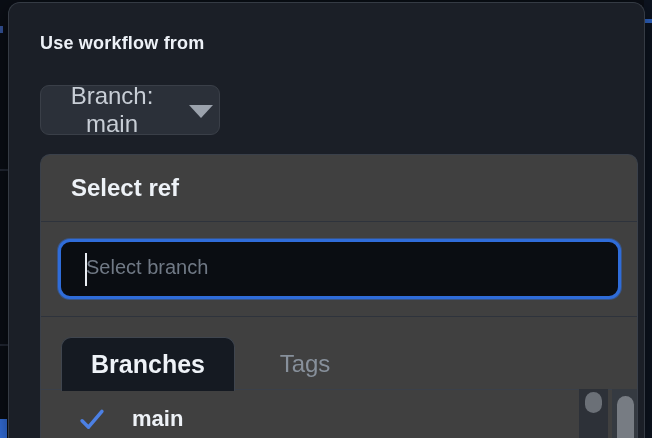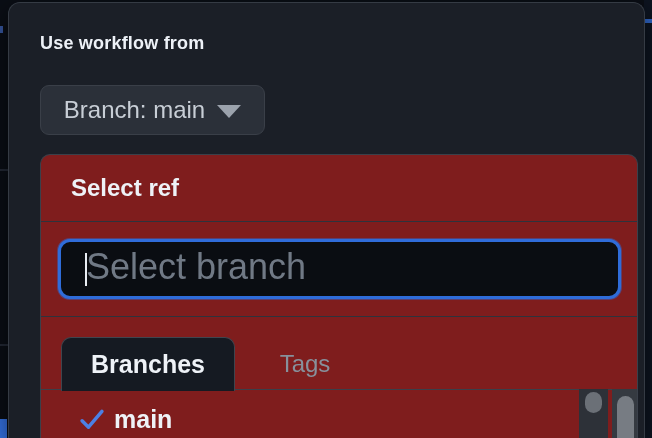--- a/index.html
+++ b/index.html
@@ -26,56 +26,56 @@
     border:1px solid #353b44;border-bottom:none;
     border-radius:12px 12px 0 0;
     box-shadow:0 8px 24px rgba(0,0,0,0.55);
     box-sizing:border-box;
   }
   .heading{
     left:40px;top:33px;
     font-size:18px;font-weight:700;color:#edf1f7;letter-spacing:.2px;
   }
   .branch-button{
-    left:40px;top:85px;width:225px;height:50px;
+    left:40px;top:85px;width:180px;height:50px;
     background:#2b3039;border:1px solid #3a3f48;border-radius:9px;
     box-sizing:border-box;
     display:flex;align-items:center;justify-content:center;gap:12px;
     cursor:pointer;
   }
   .branch-button-label{font-size:24px;font-weight:400;color:#c8ced6;}
   .caret-down{
     width:0;height:0;margin-top:3px;
     border-left:12px solid transparent;border-right:12px solid transparent;
     border-top:13px solid #9ba2ac;
   }
 
   
   .panel{
     left:40px;top:154px;width:598px;height:284px;
-    background:#7f1d1d;border:1px solid #3a404a;border-bottom:none;
+    background:#404040;border:1px solid #3a404a;border-bottom:none;
     border-radius:10px 10px 0 0;
     box-sizing:border-box;overflow:hidden;
   }
   .panel-header{
     height:67px;border-bottom:1px solid #2e333c;
     display:flex;align-items:center;padding-left:30px;box-sizing:border-box;
   }
   .panel-title{font-size:24px;font-weight:700;color:#eef2f7;}
   .input-row{
     position:relative;height:95px;border-bottom:1px solid #2e333c;
     padding:17px 16px 0 17px;box-sizing:border-box;
   }
   .ref-input{
     width:100%;height:60px;box-sizing:border-box;
     background:#0a0d12;color:#e9edf3;
     border:3px solid #2f6cd9;border-radius:12px;
     box-shadow:0 0 0 1px rgba(47,108,217,.45);
     font-family:"Liberation Sans","DejaVu Sans",sans-serif;
-    font-size:36px;padding:0 20px 4px 25px;outline:none;
+    font-size:20px;padding:0 20px 4px 25px;outline:none;
   }
   .ref-input::placeholder{color:#707985;opacity:1;}
   .text-caret{
     position:absolute;left:44px;top:31px;width:2px;height:33px;
     background:#e9edf3;
   }
   .tabs-row{
     position:relative;height:73px;border-bottom:1px solid #3a404a;
     box-sizing:border-box;
   }
@@ -94,21 +94,21 @@
   .tab-inactive{
     left:194px;width:140px;height:53px;
     font-size:24px;font-weight:400;color:#87909b;
   }
   .ref-list{position:relative;height:58px;}
   .ref-row{
     display:flex;align-items:center;height:58px;padding-left:37px;
     cursor:pointer;
   }
   .check-icon{width:28px;height:28px;flex:0 0 auto;}
-  .ref-row-label{margin-left:8px;font-size:25px;font-weight:700;color:#eef2f7;}
+  .ref-row-label{margin-left:26px;font-size:22px;font-weight:700;color:#eef2f7;}
 
   
   .sb-track-inner{
     left:538px;top:234px;width:29px;height:50px;background:#2d3138;
   }
   .sb-thumb-inner{
     left:6px;top:3px;width:17px;height:21px;border-radius:10px;background:#6b7077;
     position:absolute;
   }
   .sb-track-outer{

